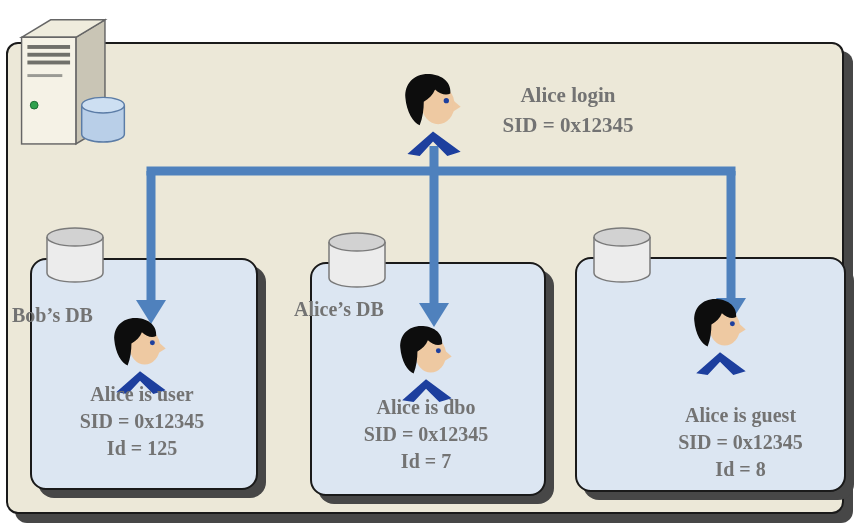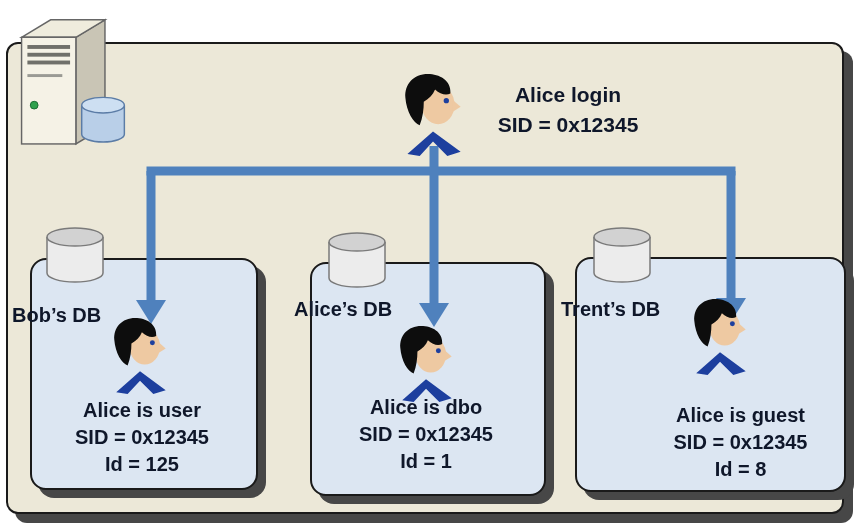--- a/index.html
+++ b/index.html
@@ -1,19 +1,19 @@
 <!DOCTYPE html>
 <html><head>
 <meta charset="utf-8">
 <style>
   html, body { margin: 0; padding: 0; background: #ffffff; }
   .canvas {
     position: relative; width: 864px; height: 529px;
     background: #ffffff; overflow: hidden;
-    font-family: Liberation Sans, sans-serif; color: #0f172a;
+    font-family: Liberation Serif, serif; color: #737373;
   }
   .outer-box {
     position: absolute; left: 6px; top: 42px; width: 834px; height: 468px;
     background: #ece8d8; border: 2px solid #1a1a1a; border-radius: 12px;
     box-shadow: 9px 9px 0 #474747; z-index: 1;
   }
   .arrows { position: absolute; left: 0; top: 0; z-index: 3; pointer-events: none; }
   .db-box {
     position: absolute; background: #dce6f2; border: 2px solid #1a1a1a;
     border-radius: 16px; box-shadow: 8px 8px 0 #474747; z-index: 2;
@@ -32,21 +32,21 @@
   .db-label {
     position: absolute; z-index: 5; font-weight: bold; font-size: 20px; white-space: nowrap;
   }
   .l1 { left: 12px;  top: 304px; }
   .l2 { left: 294px; top: 298px; text-align: center; }
   .l3 { left: 561px; top: 298px; }
   .db-text {
     position: absolute; z-index: 5; text-align: center;
     font-weight: bold; font-size: 20px; line-height: 27px;
   }
-  .t1 { left: 30px;  top: 397px; width: 224px; }
+  .t1 { left: 30px;  top: 381px; width: 224px; }
   .t2 { left: 310px; top: 394px; width: 232px; }
   .t3 { left: 575px; top: 402px; width: 267px; margin-left: 32px; }
   .defs { position: absolute; width: 0; height: 0; overflow: hidden; }
 </style>
 </head>
 <body>
 
 <svg class="defs" aria-hidden="true">
   <defs>
     <symbol id="sym-person" viewBox="0 0 66 84">
@@ -123,28 +123,27 @@
   <svg class="cyl" style="left:326px;top:231px" viewBox="0 0 62 58">
       <use href="#sym-cylinder"></use>
     </svg>
   <div class="db-label l2">Alice’s DB</div>
   <svg class="person" style="left:394px;top:324px" viewBox="0 0 66 84">
       <use href="#sym-person"></use>
     </svg>
   <div class="db-text t2">
     <div>Alice is dbo</div>
     <div>SID = 0x12345</div>
-    <div>Id = 1</div>
+    <div>Id = 7</div>
   </div>
 
   <div class="db-box db3"></div>
   <svg class="cyl" style="left:591px;top:226px" viewBox="0 0 62 58">
       <use href="#sym-cylinder"></use>
     </svg>
-  <div class="db-label l3">Trent’s DB</div>
   <svg class="person" style="left:688px;top:297px" viewBox="0 0 66 84">
       <use href="#sym-person"></use>
     </svg>
   <div class="db-text t3">
     <div>Alice is guest</div>
     <div>SID = 0x12345</div>
     <div>Id = 8</div>
   </div>
 
 </div>

